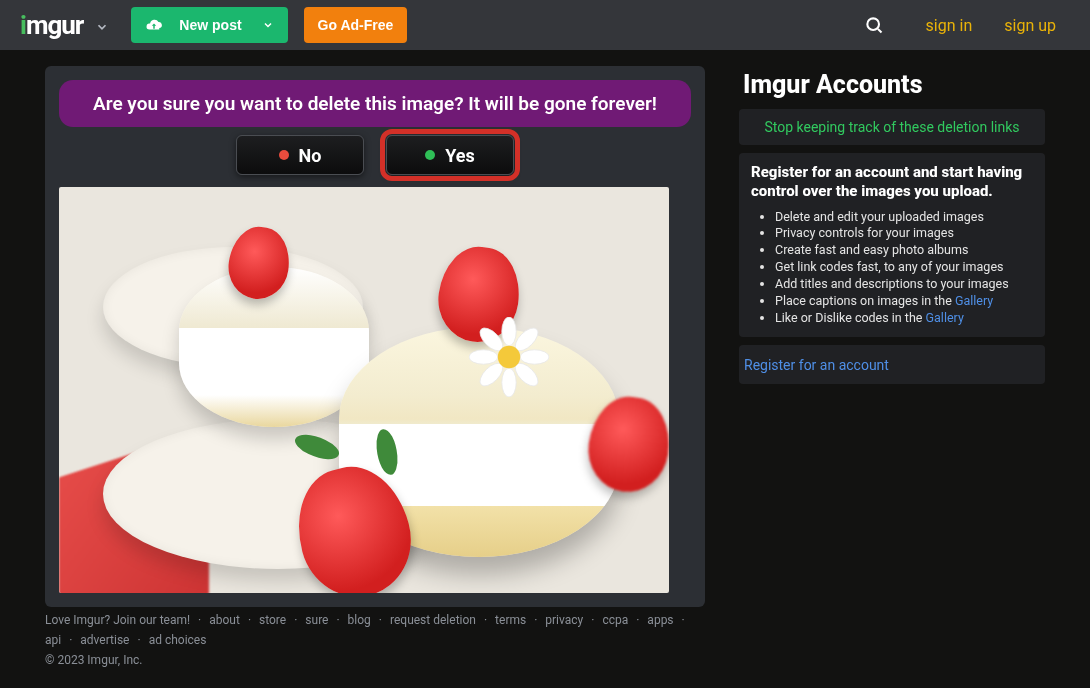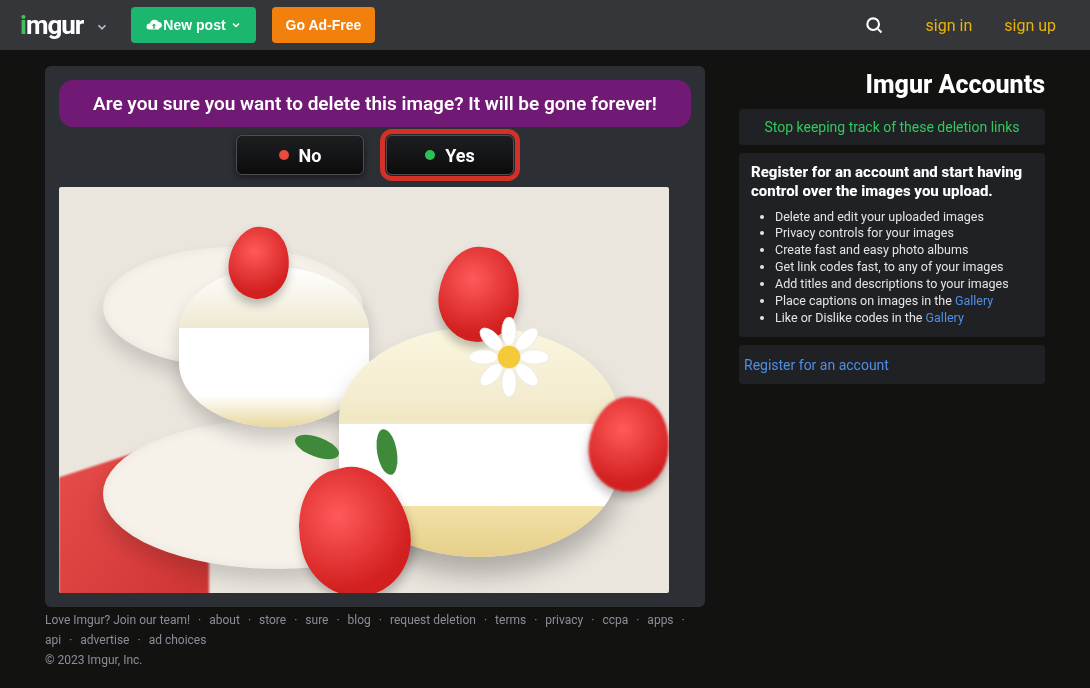--- a/index.html
+++ b/index.html
@@ -28,21 +28,21 @@
     letter-spacing: -1px;
     margin-right: 6px;
   }
   .logo .i-dot  { color: #47be5e; }
   .logo .letters{ color: #fff; }
   .logo .r-fix  { color:#fff; }
   .chev { color: #b4b9c2; margin: 4px 22px 0 6px; }
   .btn {
     display: inline-flex;
     align-items: center;
-    gap: 0;
+    gap: 16px;
     font-weight: 700;
     font-size: 14px;
     border-radius: 4px;
     padding: 0 14px;
     height: 36px;
     cursor: pointer;
     border: none;
     color: #fff;
   }
   .btn-new { background: #1bb76e; }
@@ -154,21 +154,20 @@
   .leaf { position:absolute; width:46px; height:20px; background:#3f8a3a; border-radius: 60% 40% 60% 40%; }
   .leaf1{ left:235px; top:250px; transform:rotate(25deg);}
   .leaf2{ left:305px; top:255px; transform:rotate(85deg);}
   .napkin{ position:absolute; left:0; bottom:0; width:150px; height:180px; background: linear-gradient(135deg,#e54b48,#c33); transform: skewY(-18deg) translateY(40px); filter: blur(1px);}
 
   
   .side-title {
     font-size: 25px;
     font-weight: 800;
     margin: 4px 0 10px 4px;
-    text-align: right;
   }
   .side-box {
     background: #202124;
     border-radius: 4px;
     padding: 10px 12px;
     margin-bottom: 8px;
   }
   .stop-link { color:#31c95f; font-size:14px; text-align:center; }
   .reg-head  { font-weight:800; font-size:15px; line-height:1.25; margin-bottom:8px;}
   .side-box ul { list-style: disc; padding-left: 24px; }

